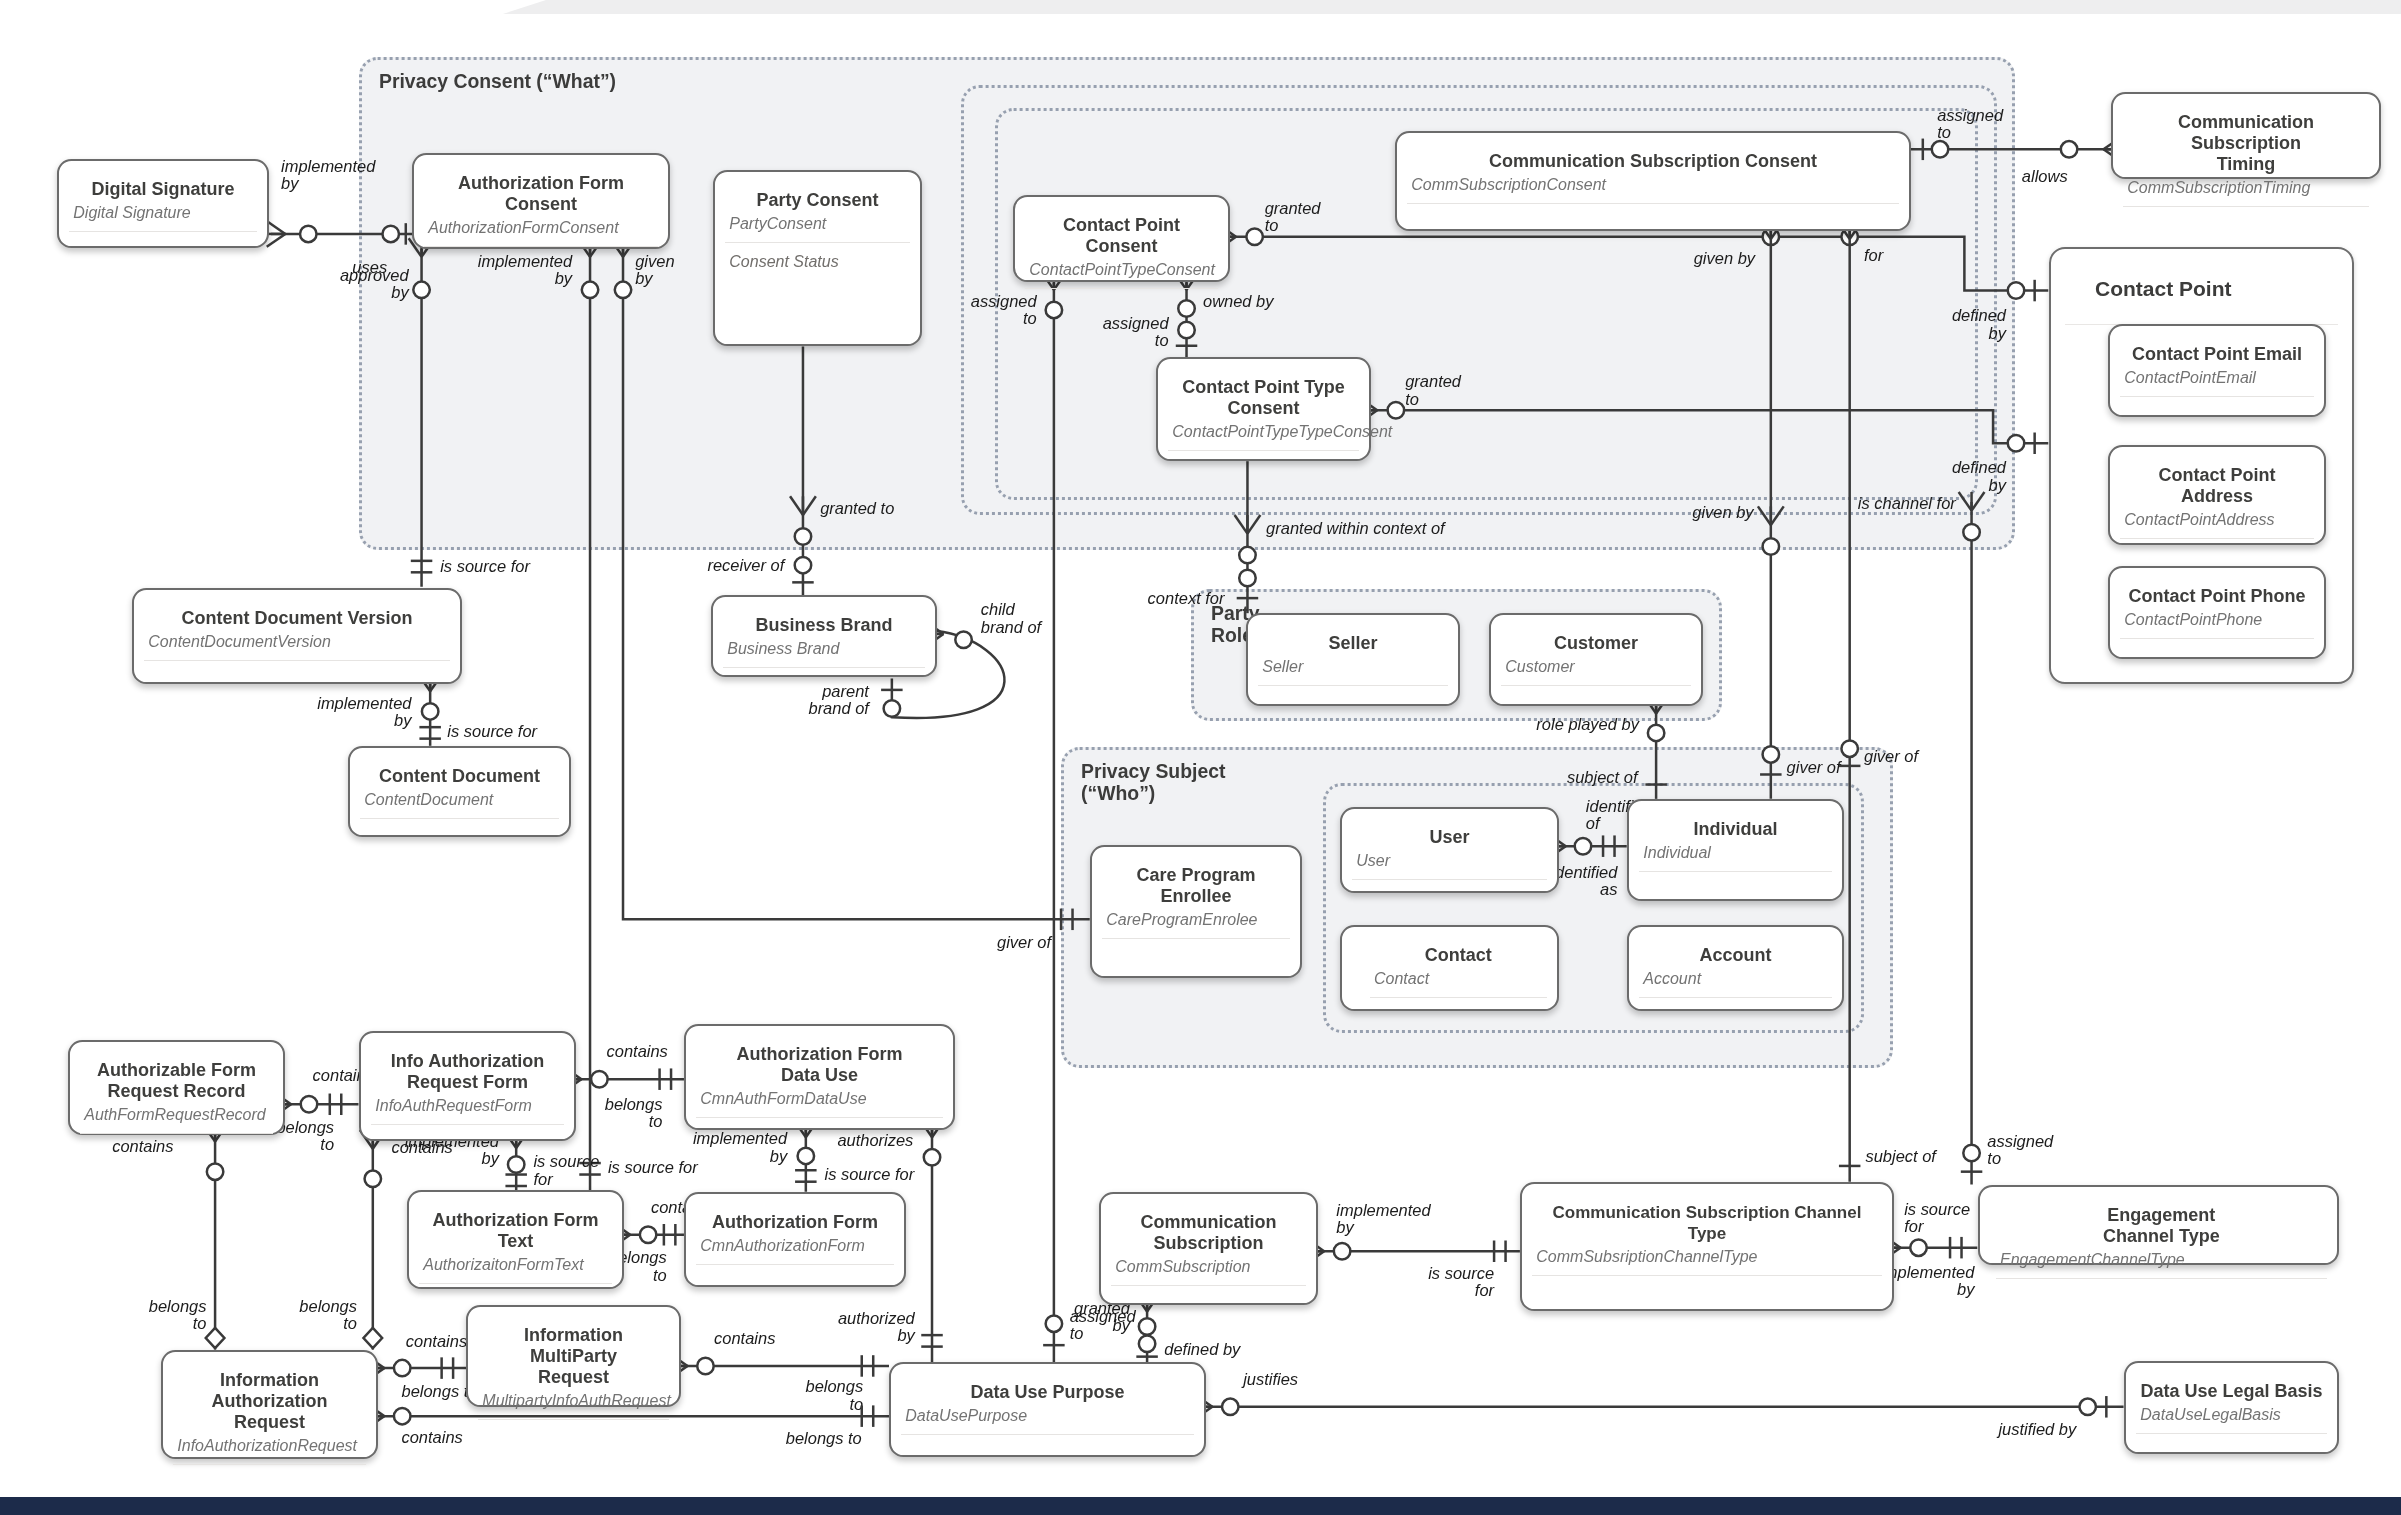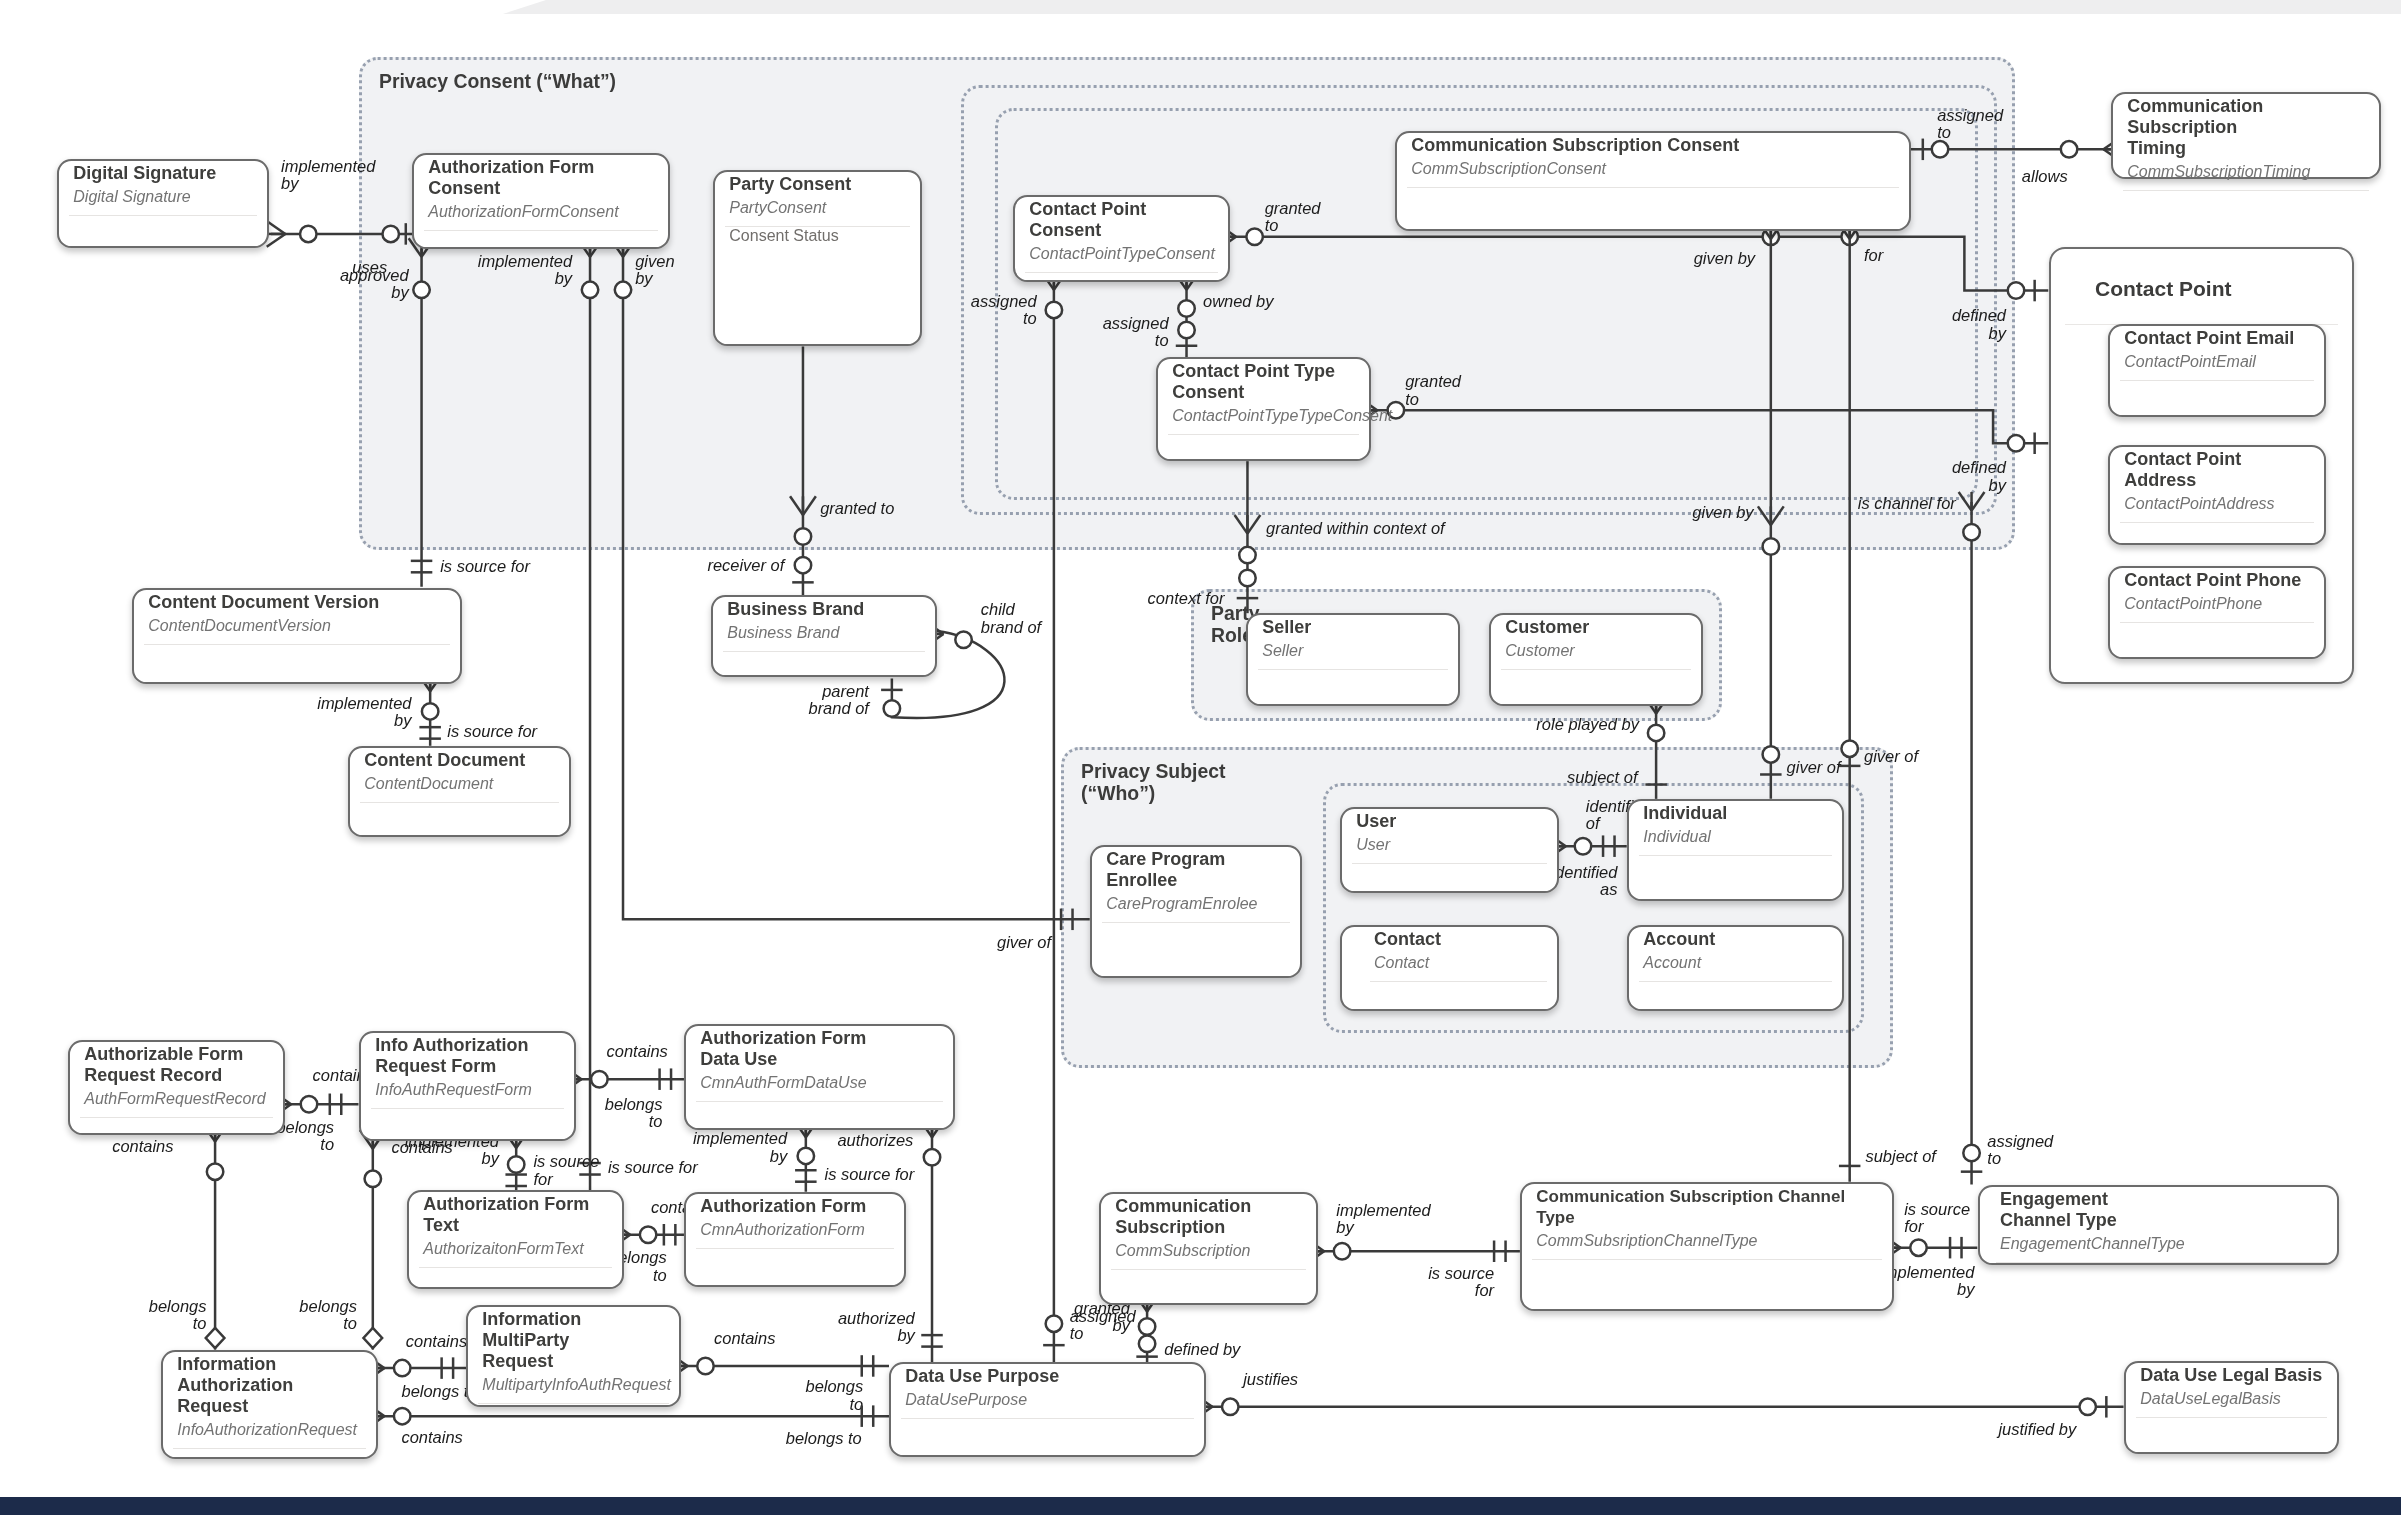--- a/index.html
+++ b/index.html
@@ -6,24 +6,24 @@
   #canvas{position:relative;width:2401px;height:1516px;background:#fff;overflow:hidden;}
   .band{position:absolute;}
   .group{position:absolute;border-radius:18.6px;box-sizing:border-box;}
   .group.dotted{border:3.6px dotted #97a0af;background:#f1f2f4;}
   .group.solid{border:2.2px solid #6e6e6e;background:#ffffff;border-radius:16px;box-shadow:0 2.9px 5.7px rgba(0,0,0,.18);}
   .group-label{position:absolute;top:10px;left:17px;font-weight:bold;font-size:19.4px;line-height:22px;color:#3c3c3b;white-space:pre-line;}
   .group-label.big{font-size:21px;top:29px;left:20px;margin-left:24px;}
   .group-divider{position:absolute;left:14.3px;right:14.3px;top:75px;border-top:1.4px solid #e9e7e5;}
   .entity{position:absolute;background:#fff;border:2.5px solid #6b6b6b;border-radius:14.3px;
           box-shadow:0 3.6px 6.5px rgba(0,0,0,.22);padding:0 14.3px;box-sizing:border-box;}
-  .entity .title{font-weight:bold;font-size:18px;line-height:21px;color:#3e3e3c;white-space:pre-line;margin-top:2px;}
+  .entity .title{font-weight:bold;font-size:18px;line-height:21px;color:#3e3e3c;white-space:pre-line;margin-top:18px;text-align:center;}
   .entity .api{font-style:italic;font-size:16px;line-height:18.6px;color:#737373;margin-top:3.6px;white-space:nowrap;}
   .entity .divider{border-top:1.4px solid #e6e4e2;margin:8.6px -4.3px 0 -4.3px;}
-  .entity .attr{font-size:16px;color:#716e6b;margin-top:0;}
+  .entity .attr{font-size:16px;color:#716e6b;margin-top:10px;font-style:italic;}
   svg#wires{position:absolute;left:0;top:0;}
   svg#wires .cl{font-style:italic;font-size:23px;fill:#1c1c1c;}
 </style>
 </head>
 <body>
 
 <div id="canvas" style="width: 2401px; height: 1516px; background: rgb(255, 255, 255);">
   <div class="band" id="top-band" style="left: 502px; top: 0px; right: 0px; height: 14.3px; background: rgb(238, 238, 239); clip-path: polygon(44px 0px, 100% 0px, 100% 100%, 0px 100%);"></div>
   <div class="band" id="bottom-bar" style="left: 0px; top: 1497px; width: 100%; height: 18.6px; background: rgb(28, 43, 74);"></div>
 <div class="group dotted" style="left: 359px; top: 57px; width: 1656px; height: 493px;">

